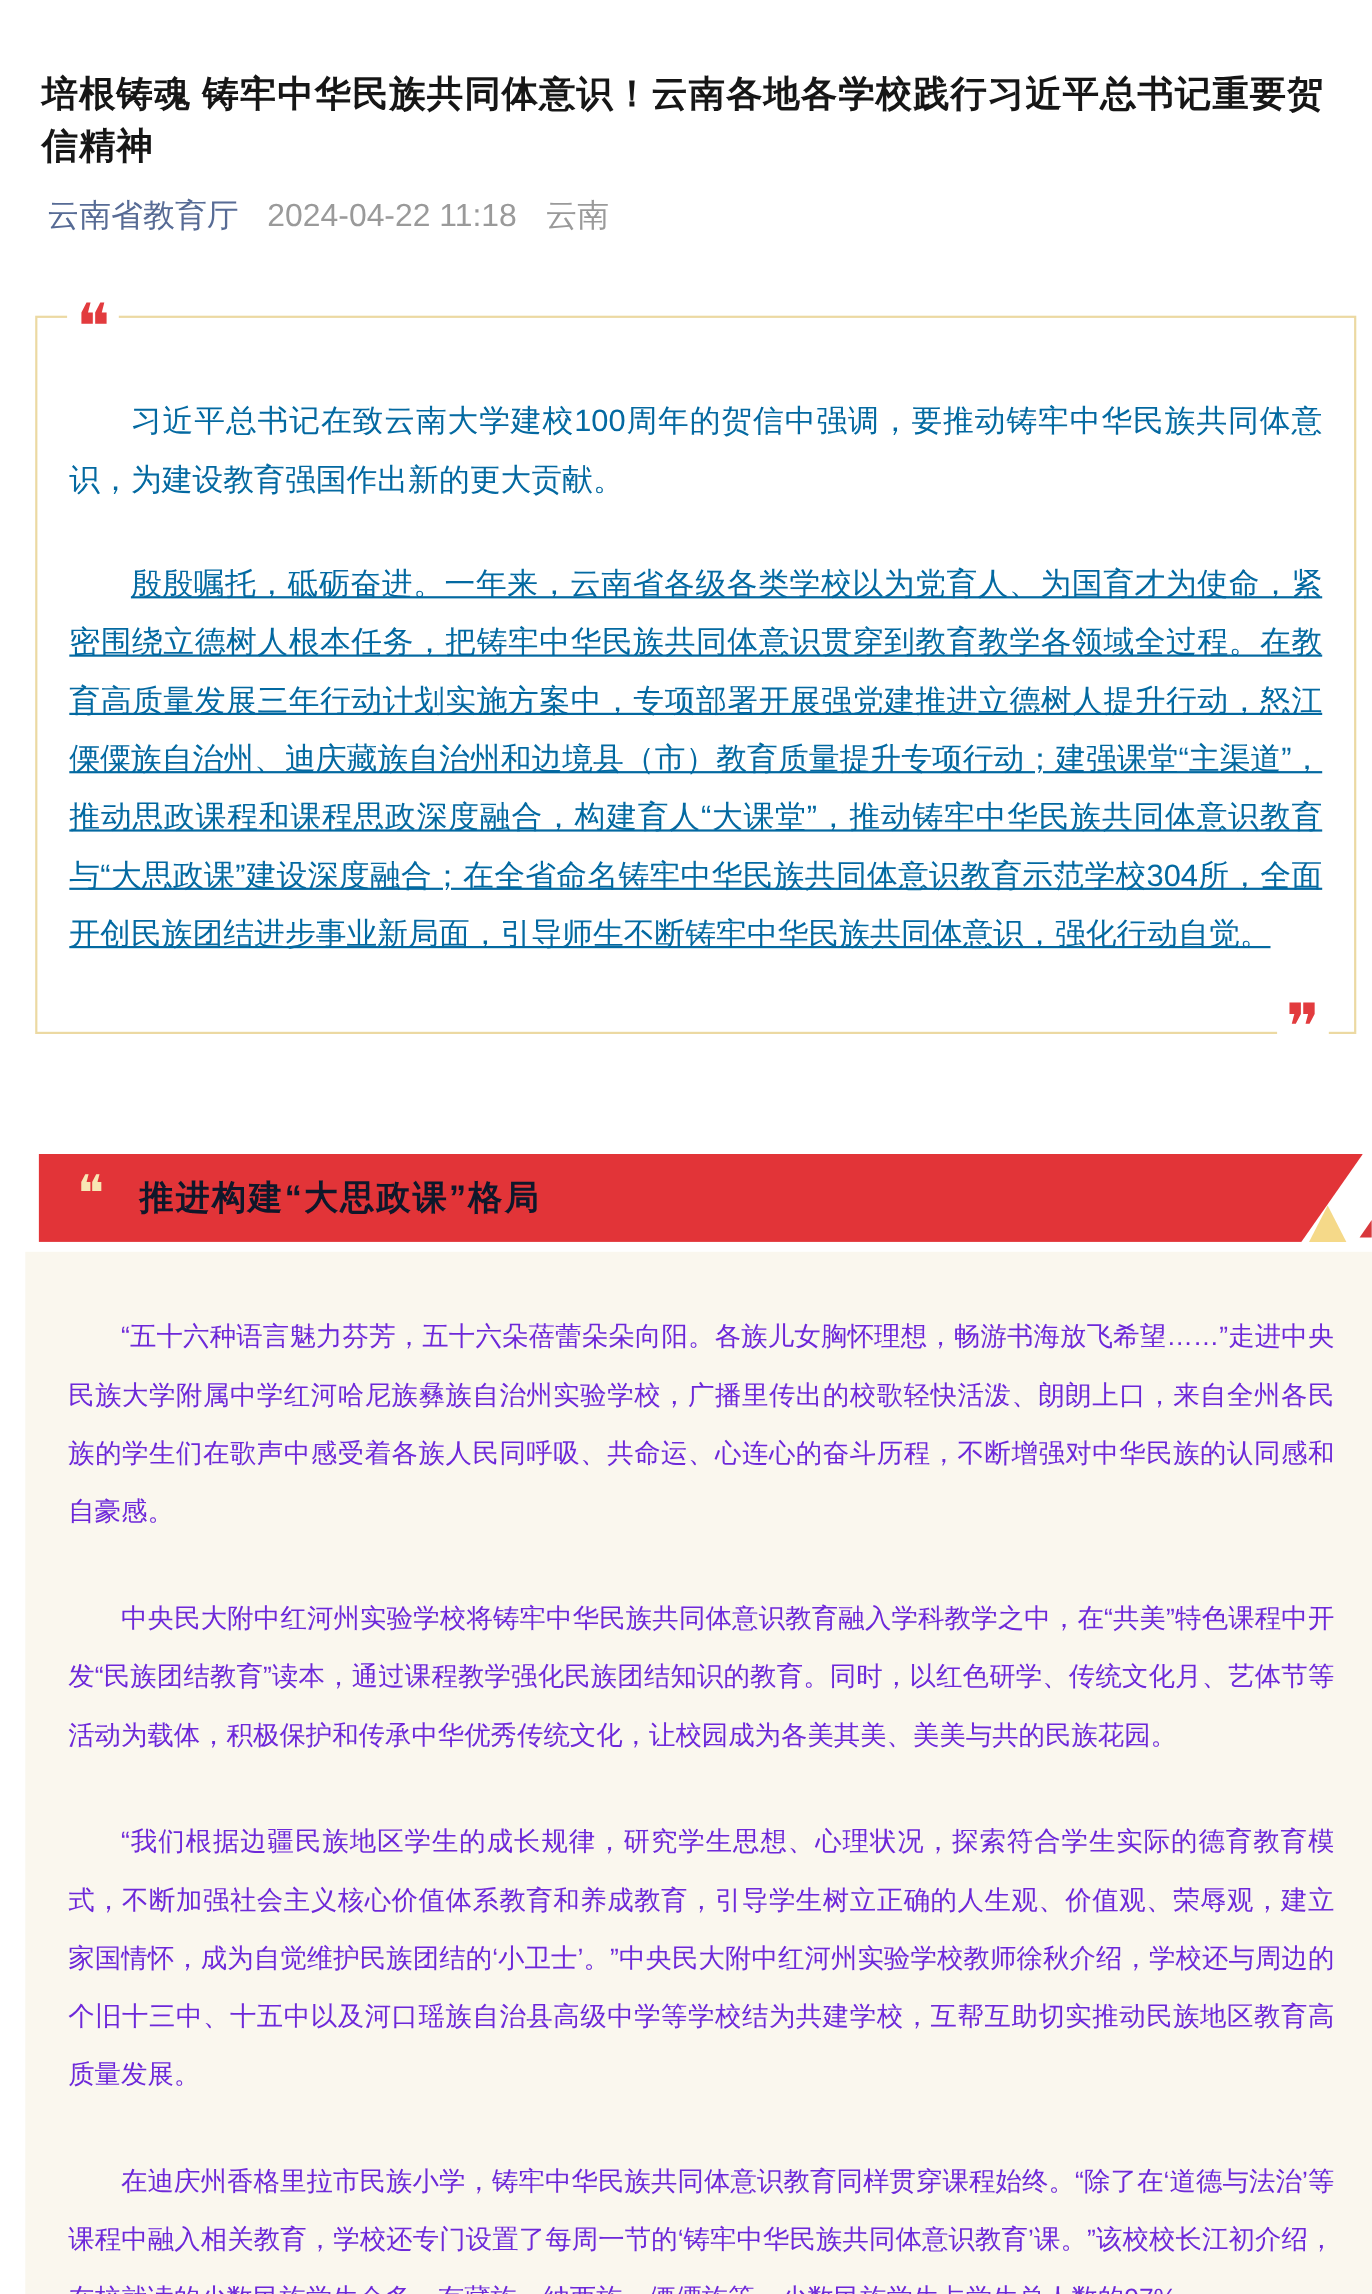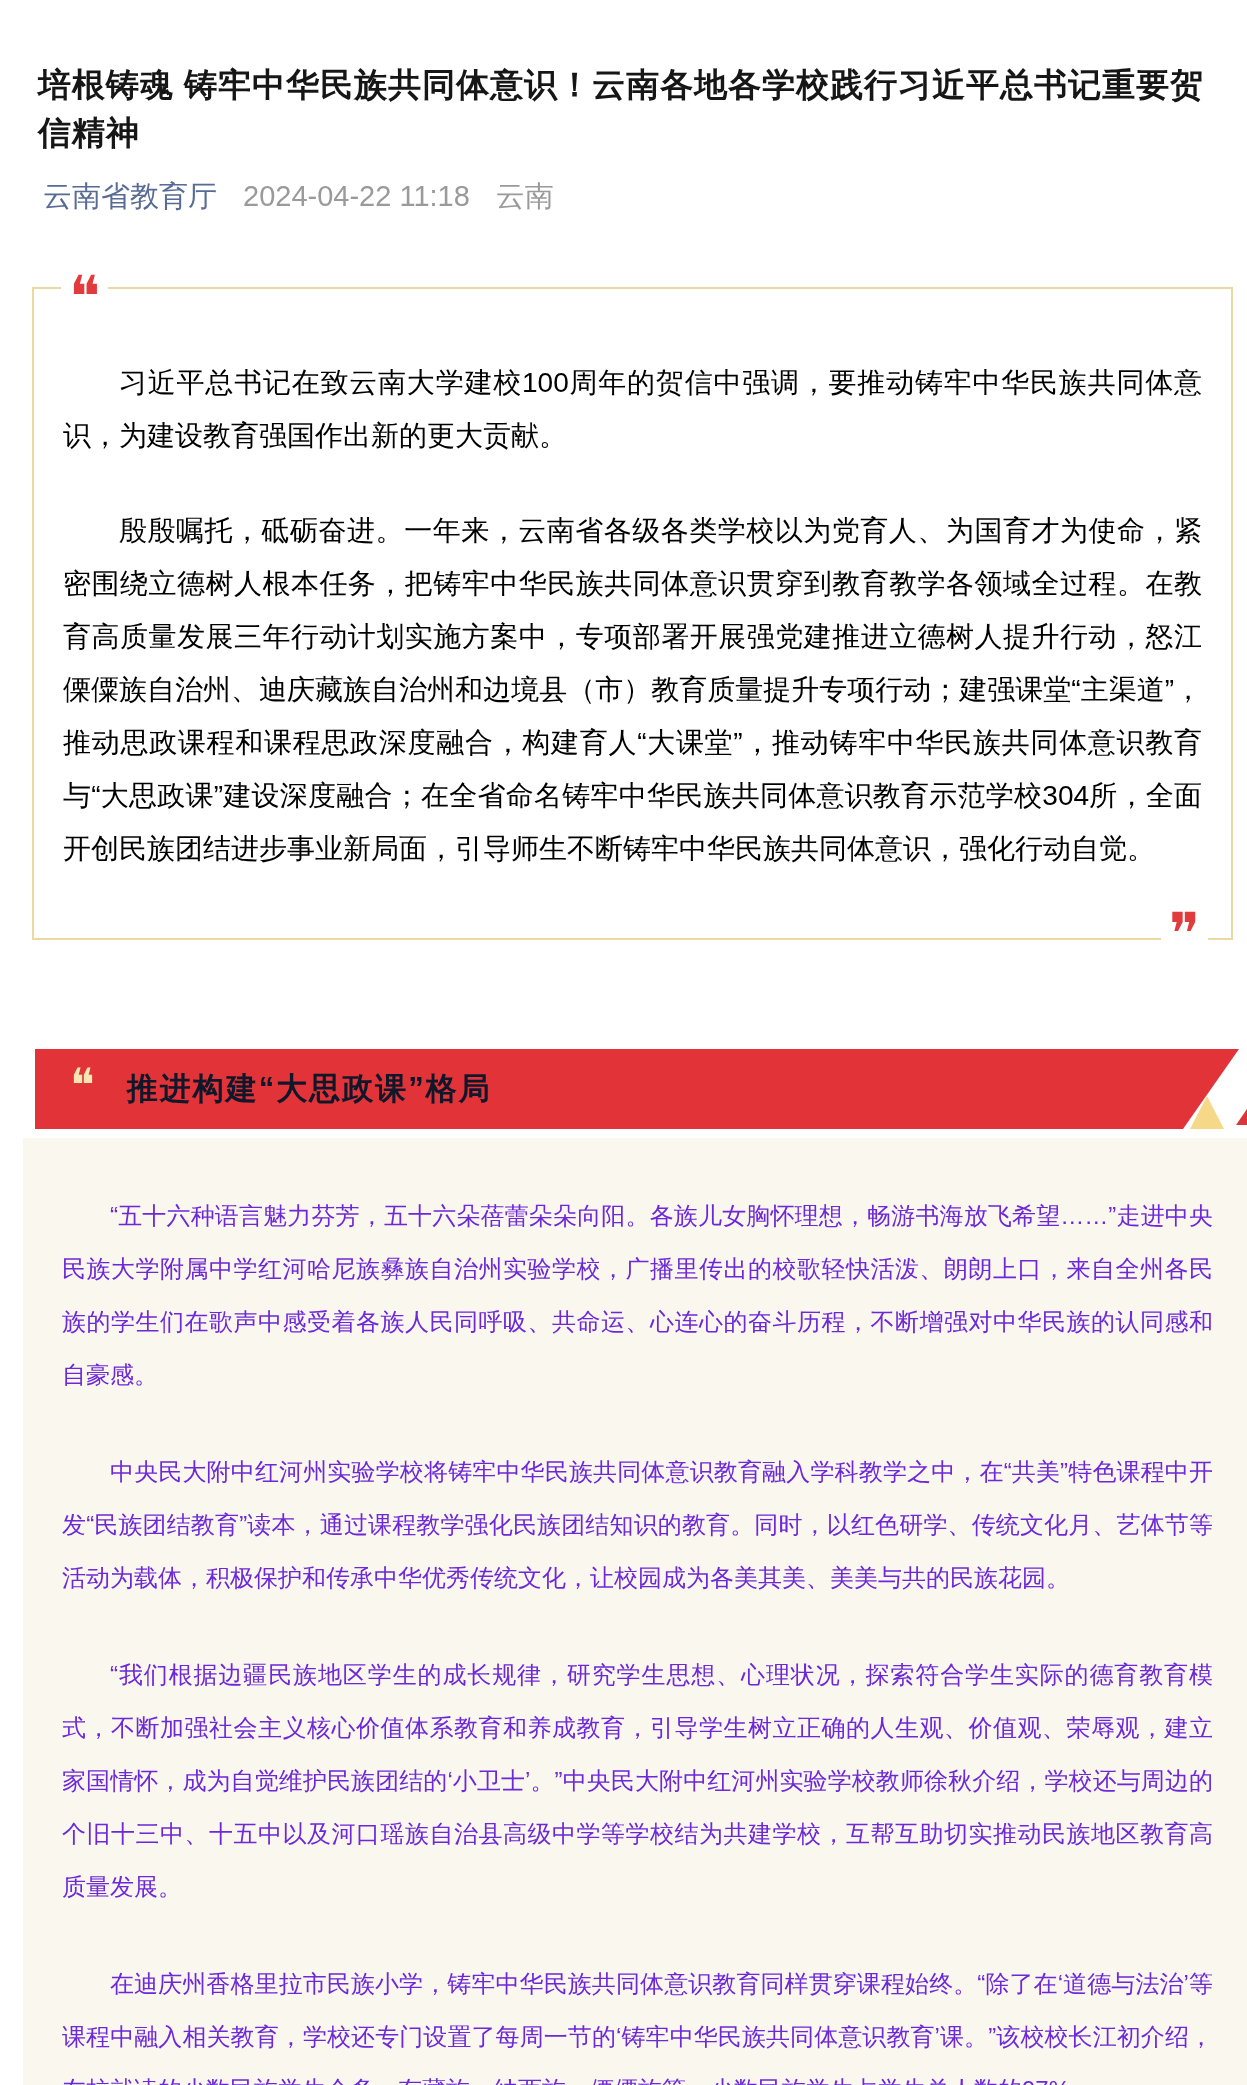--- a/index.html
+++ b/index.html
@@ -43,24 +43,24 @@
     margin: 72px 29px 0 17px;       
     border: 2px solid #ecd9a2;
     background: #ffffff;
     padding: 62px 24px 58px 24px;
     min-height: 595px;
   }
   .quote-box p {
     font-size: 28px;
     line-height: 53px;
     text-indent: 2em;
-    color: #000000;
+    color: #0369a1;
     text-align: justify;
   }
-  .quote-box p + p { margin-top: 42px; }
+  .quote-box p + p { margin-top: 42px; text-decoration: underline; }
   .q-mark {
     position: absolute;
     color: #e23b3e;
     font-size: 58px;
     line-height: 1;
     background: #ffffff;
     padding: 0 8px;
     font-family: "DejaVu Sans", sans-serif;
   }
   .q-open  { top: -26px; left: 22px; }

